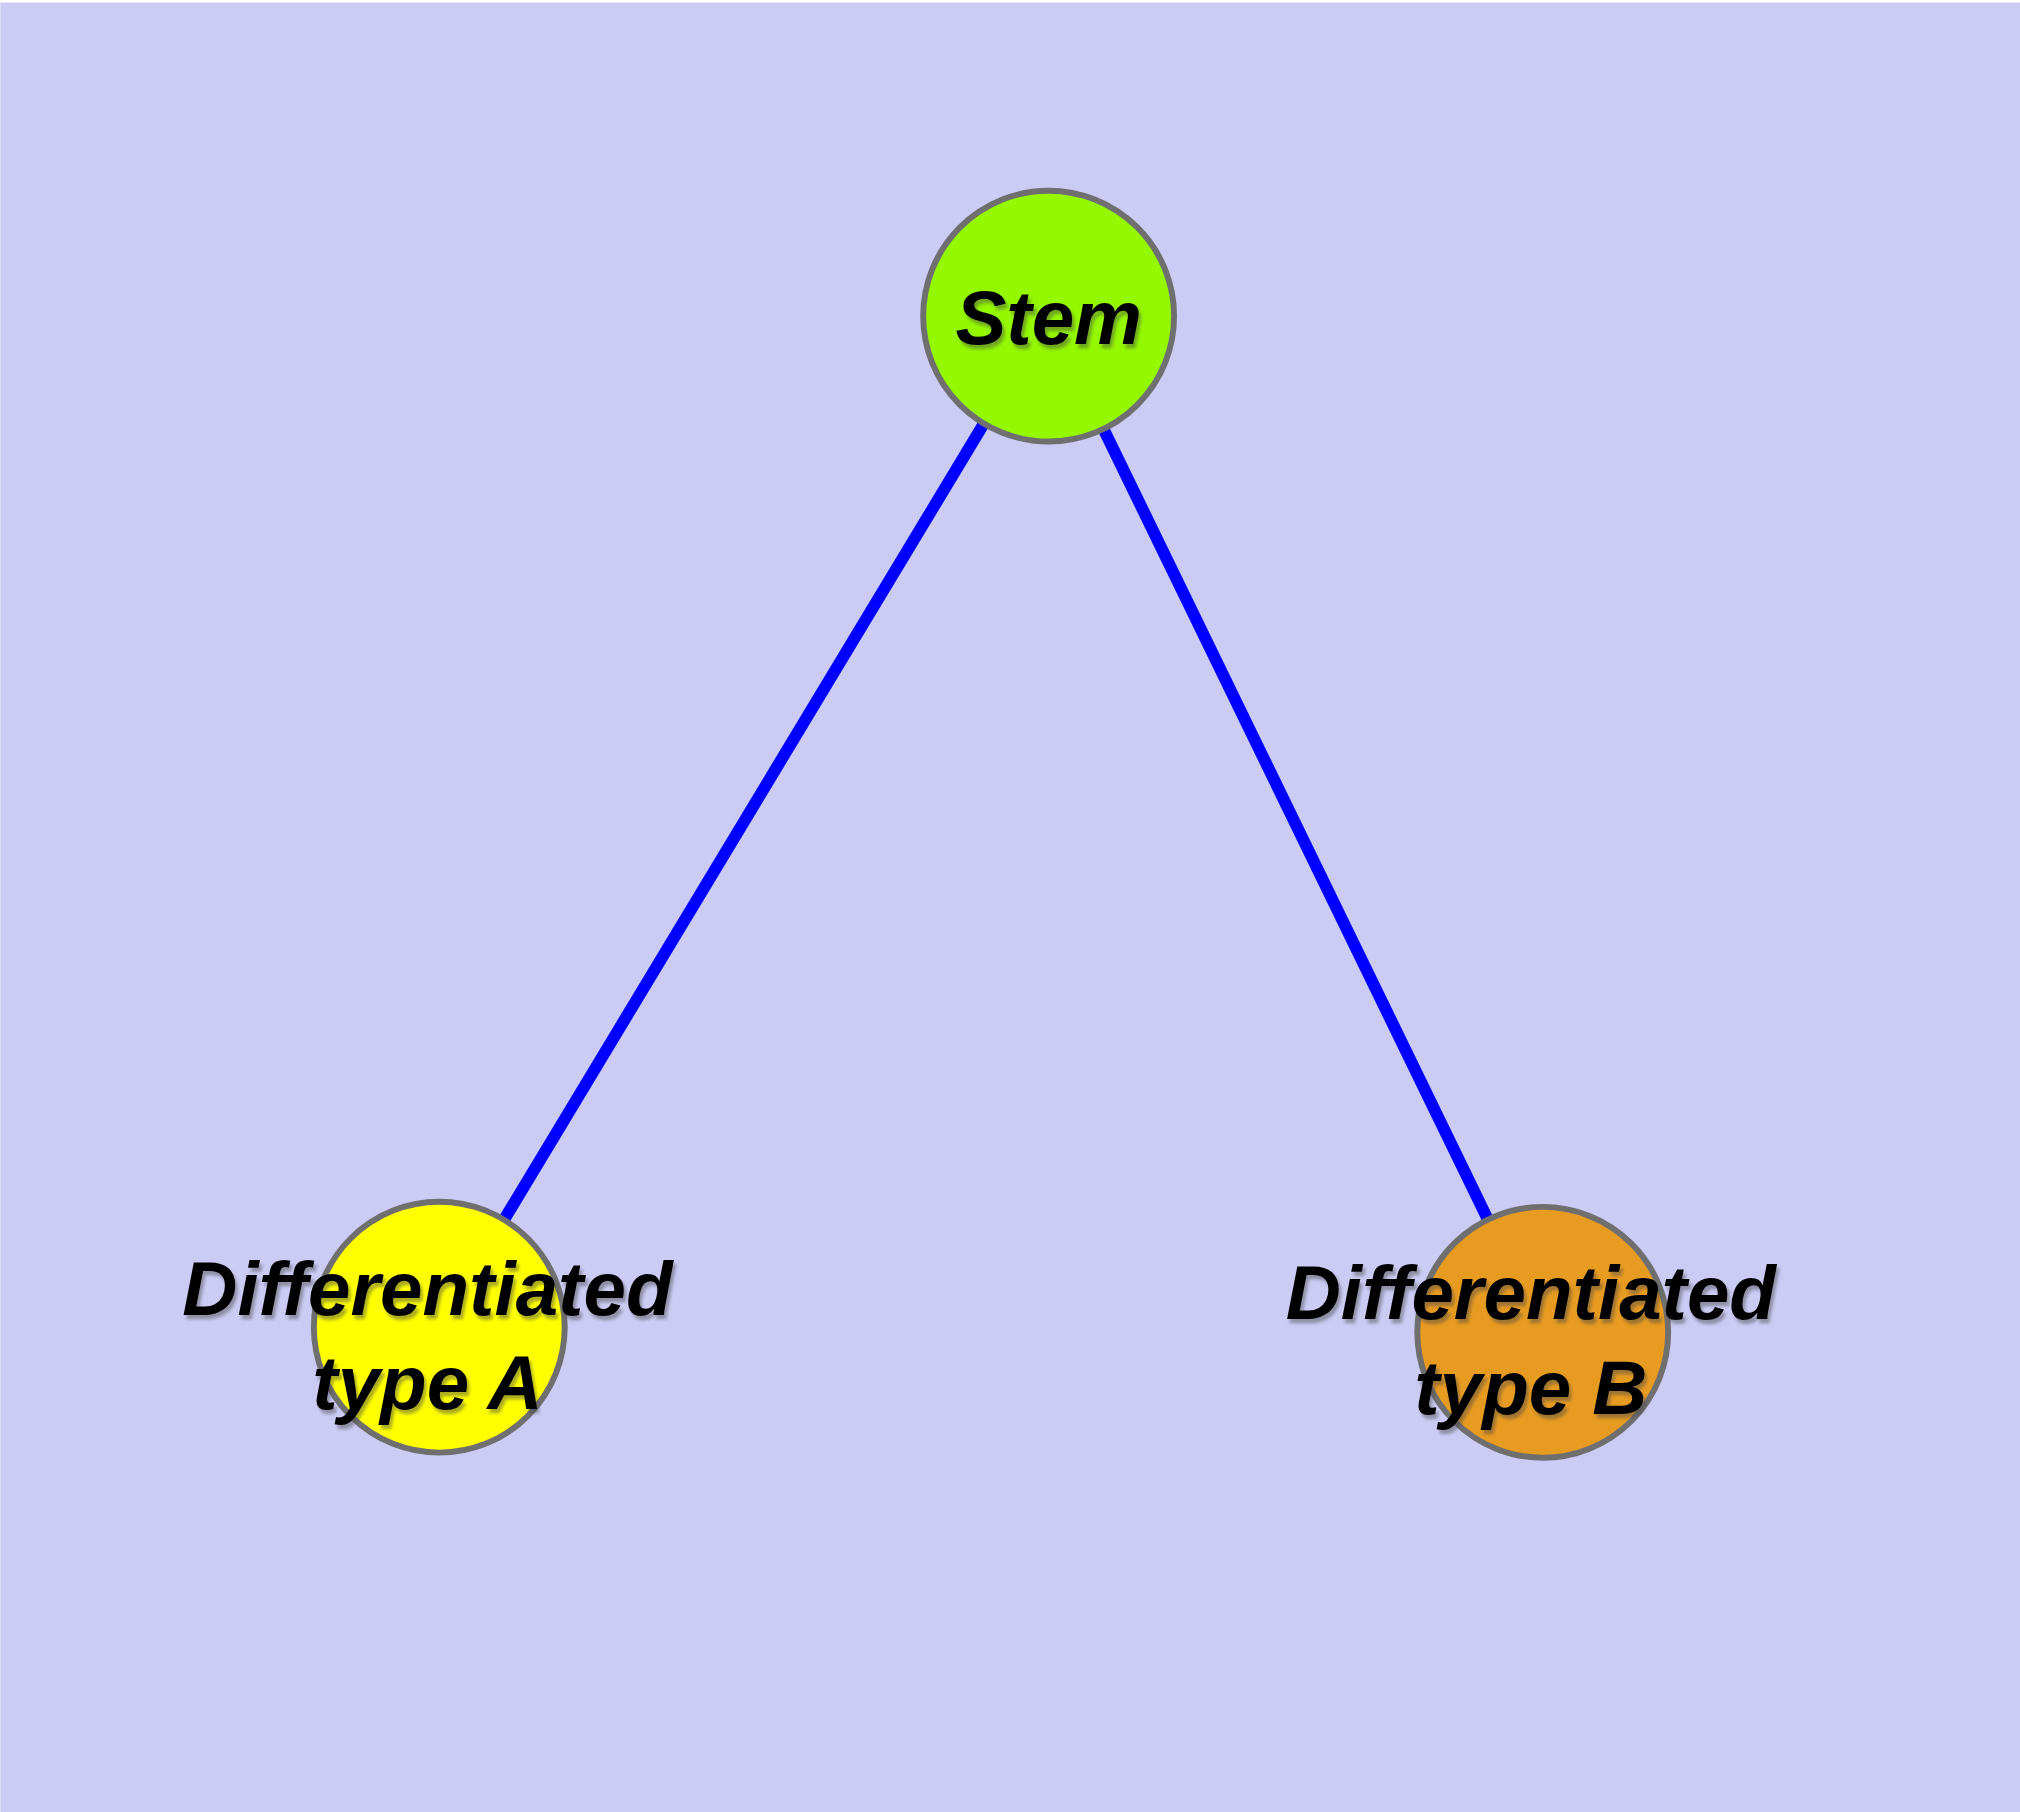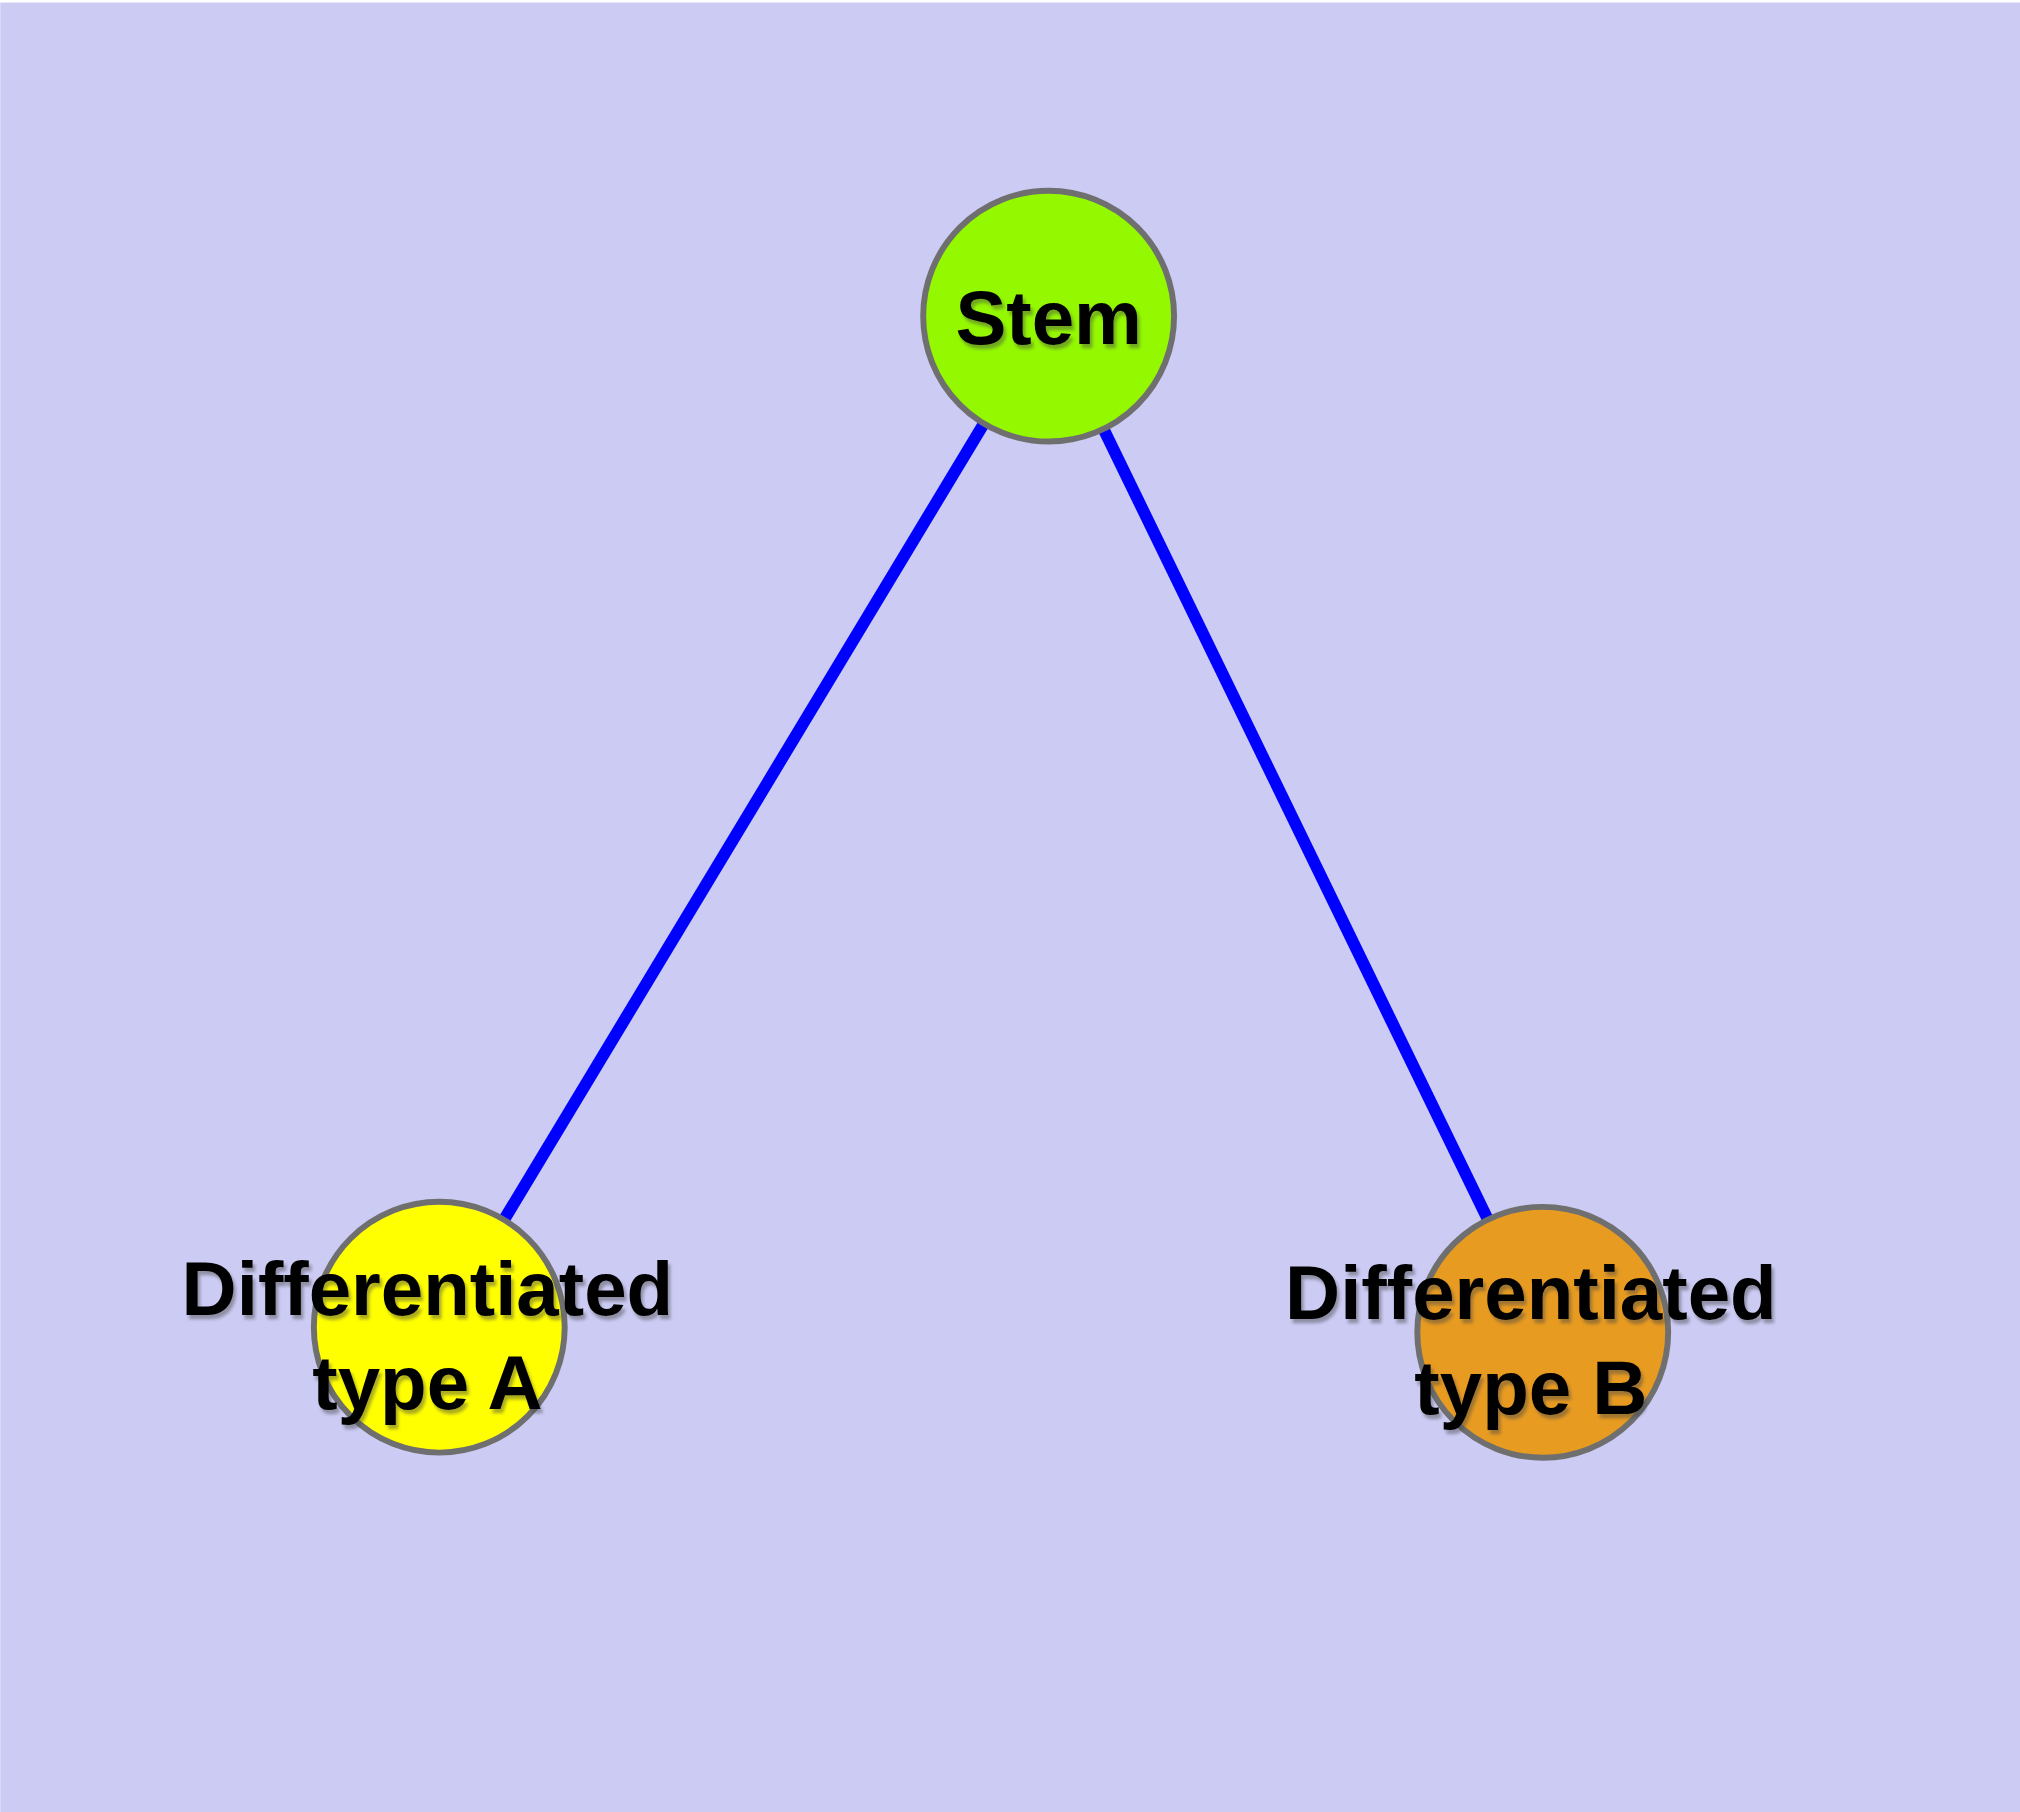--- a/index.html
+++ b/index.html
@@ -7,20 +7,21 @@
     padding: 0;
     background: #ffffff;
     width: 2021px;
     height: 1812px;
     overflow: hidden;
   }
   .stage {
     position: relative;
     width: 2021px;
     height: 1812px;
+    font-style: italic;
   }
   svg.diagram {
     display: block;
     position: absolute;
     top: 0;
     left: 0;
   }
   .edge {
     fill: none;
     stroke-width: 14px;

